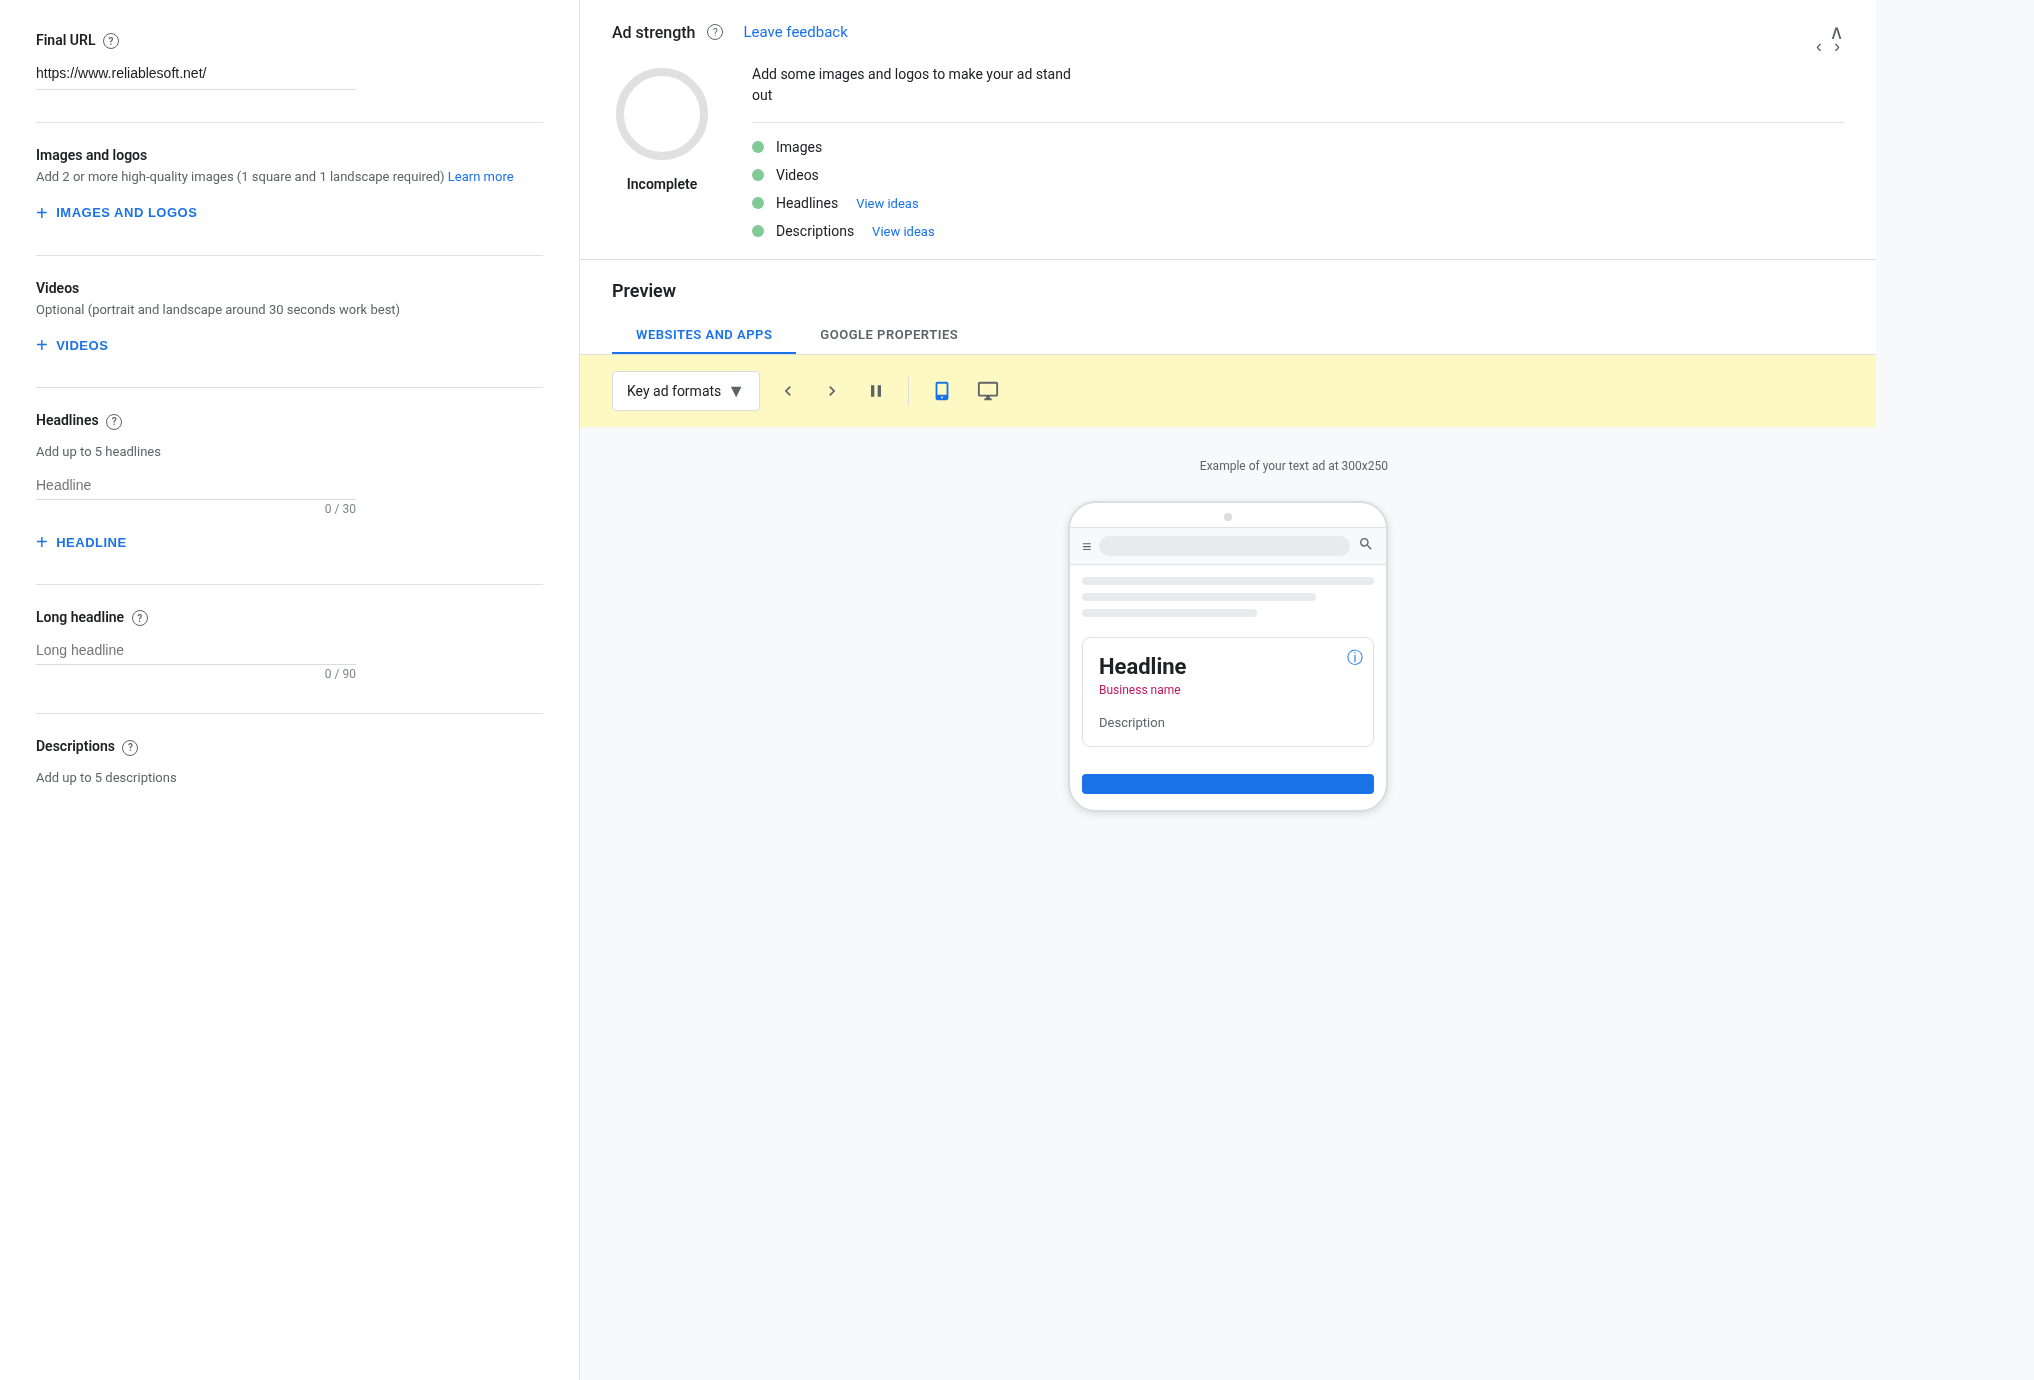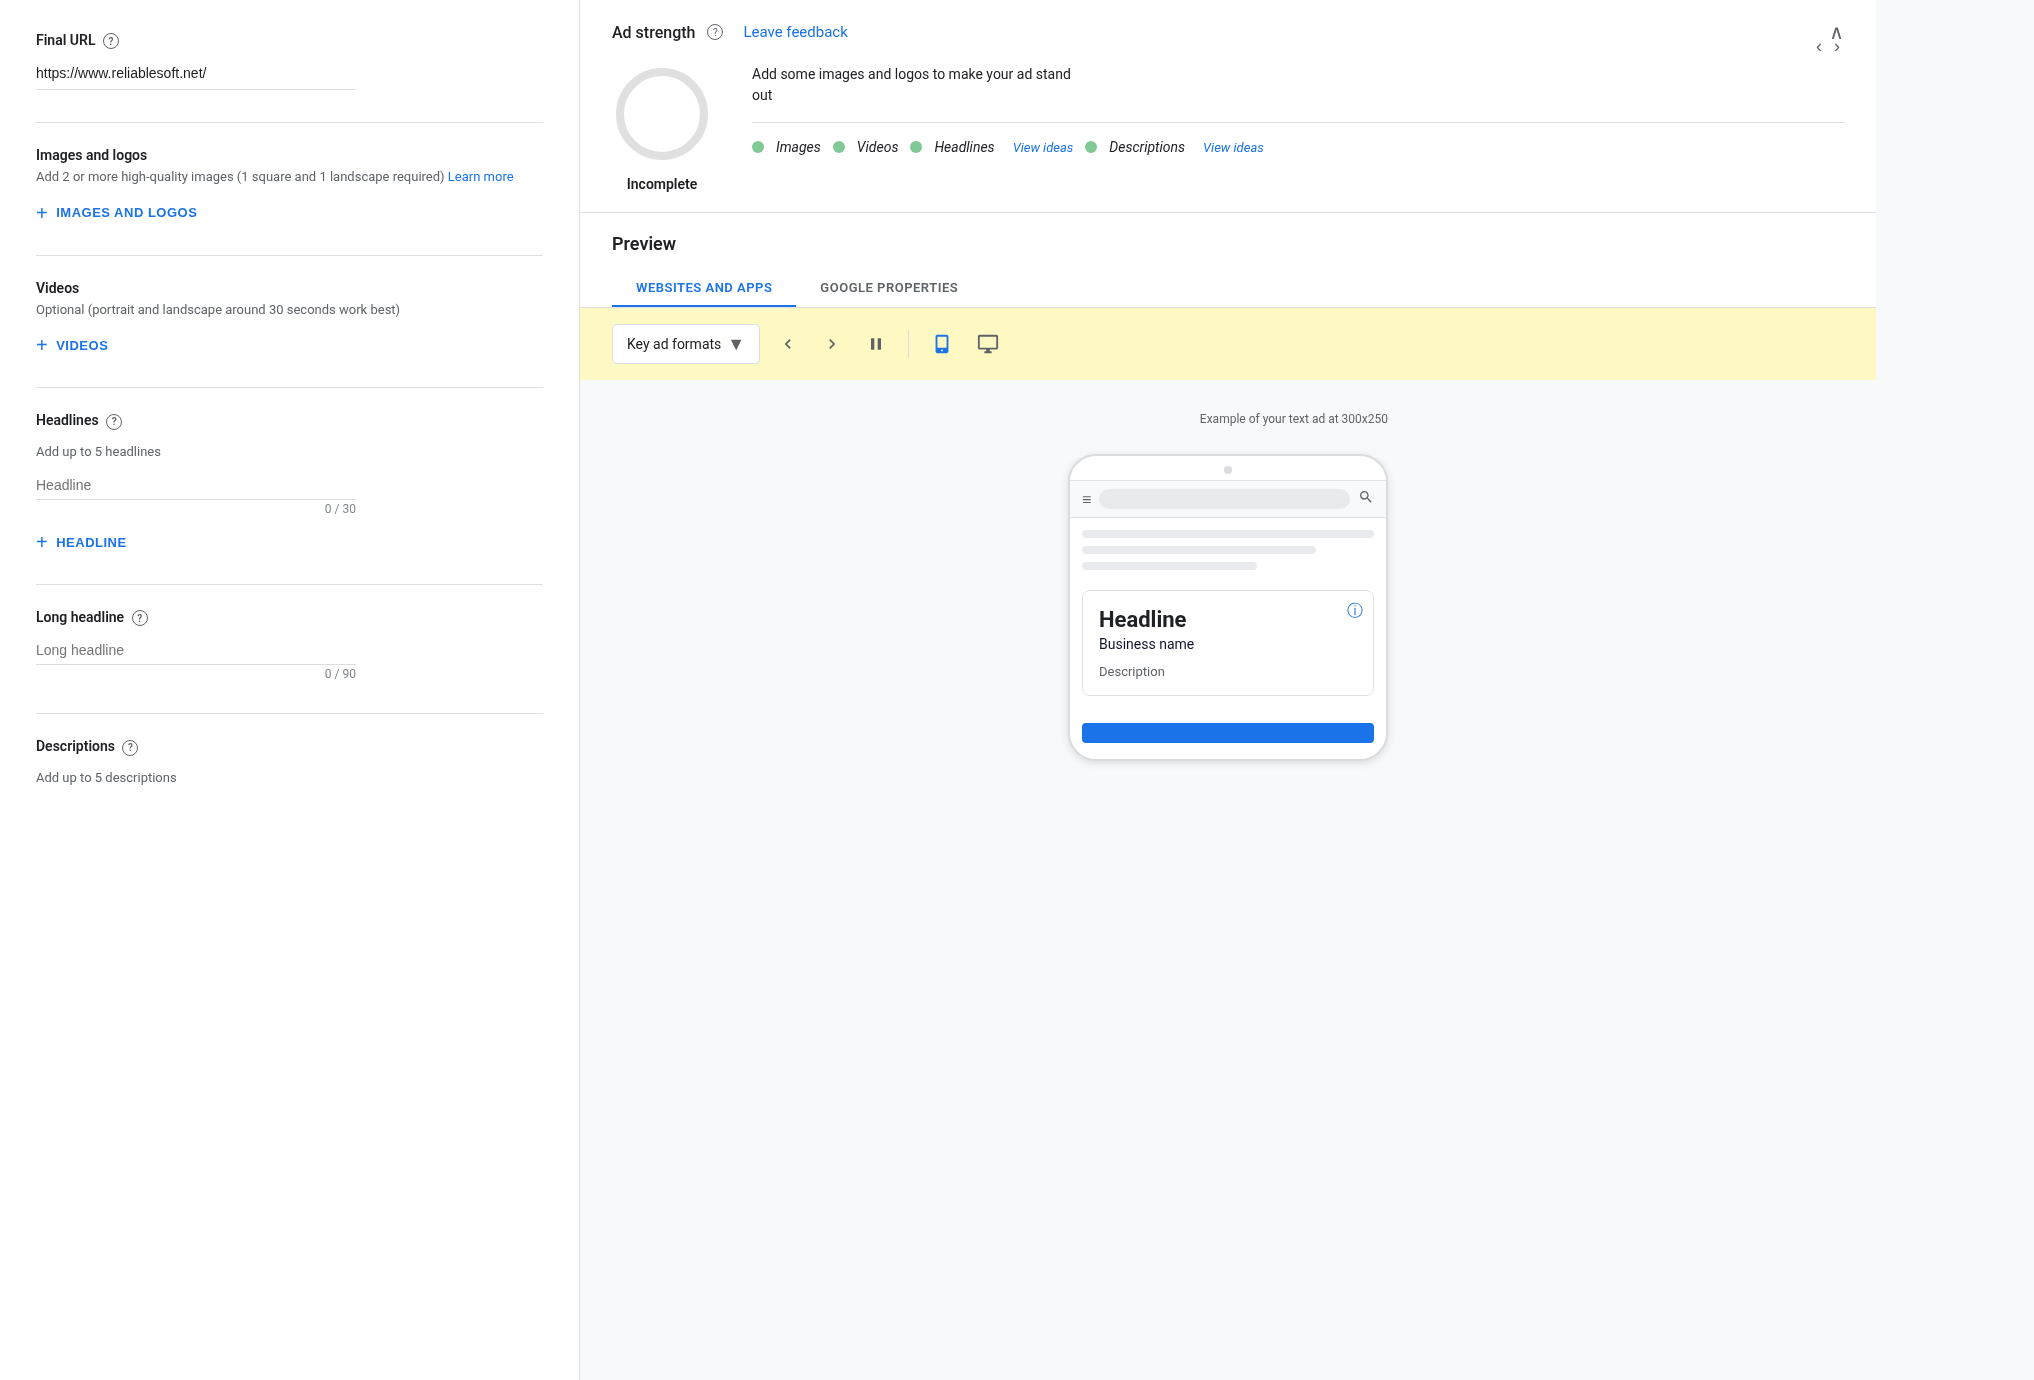--- a/index.html
+++ b/index.html
@@ -42,21 +42,21 @@
 
     .ad-strength-body { display: flex; align-items: flex-start; gap: 40px; }
     .circle-wrap { display: flex; flex-direction: column; align-items: center; gap: 12px; }
     .circle-svg { }
     .incomplete-label { font-size: 14px; font-weight: 600; color: #202124; }
 
     .strength-details { flex: 1; }
     .strength-tip { font-size: 14px; color: #202124; margin-bottom: 16px; line-height: 1.5; }
     .nav-arrows { display: flex; gap: 4px; float: right; margin-top: -32px; }
     .arrow-btn { background: none; border: none; cursor: pointer; color: #5f6368; font-size: 18px; padding: 4px; }
-    .strength-list { list-style: none; display: flex; flex-direction: row; gap: 12px; margin-top: 8px; font-style: italic; }
+    .strength-list { list-style: none; display: flex; flex-direction: column; gap: 12px; margin-top: 8px; }
     .strength-item { display: flex; align-items: center; gap: 12px; font-size: 14px; color: #202124; }
     .dot { width: 12px; height: 12px; border-radius: 50%; background: #81c995; flex-shrink: 0; }
     .view-ideas { color: #1a73e8; font-size: 13px; text-decoration: none; cursor: pointer; margin-left: 6px; }
 
     
     .preview-section { flex: 1; background: #f8f9fa; }
     .preview-header { background: #fff; padding: 20px 32px 0 32px; border-bottom: 1px solid #e0e0e0; }
     .preview-title { font-size: 18px; font-weight: 600; color: #202124; margin-bottom: 16px; }
 
     .tabs { display: flex; gap: 0; }
@@ -83,21 +83,21 @@
 
     .content-lines { padding: 12px; }
     .content-line { height: 8px; background: #e8eaed; border-radius: 4px; margin-bottom: 8px; }
     .content-line.w100 { width: 100%; }
     .content-line.w80 { width: 80%; }
     .content-line.w60 { width: 60%; }
 
     .ad-card { margin: 0 12px 12px; background: #fff; border: 1px solid #e0e0e0; border-radius: 8px; padding: 16px; position: relative; }
     .info-icon { position: absolute; top: 10px; right: 10px; color: #1a73e8; font-size: 16px; }
     .ad-headline { font-size: 22px; font-weight: 700; color: #202124; margin-bottom: 4px; }
-    .ad-business { font-size: 14px; color: #0f172a; margin-bottom: 12px; }
+    .ad-business { font-size: 12px; color: #be185d; margin-bottom: 18px; }
     .ad-description { font-size: 13px; color: #5f6368; }
     .ad-button-row { padding: 12px 12px 16px; }
     .ad-cta { background: #1a73e8; color: #fff; border: none; border-radius: 4px; padding: 10px 24px; font-size: 14px; font-weight: 600; cursor: pointer; width: 100%; }
   </style>
 </head>
 <body>
 
 <div class="container">
 
   <div class="left-panel">

